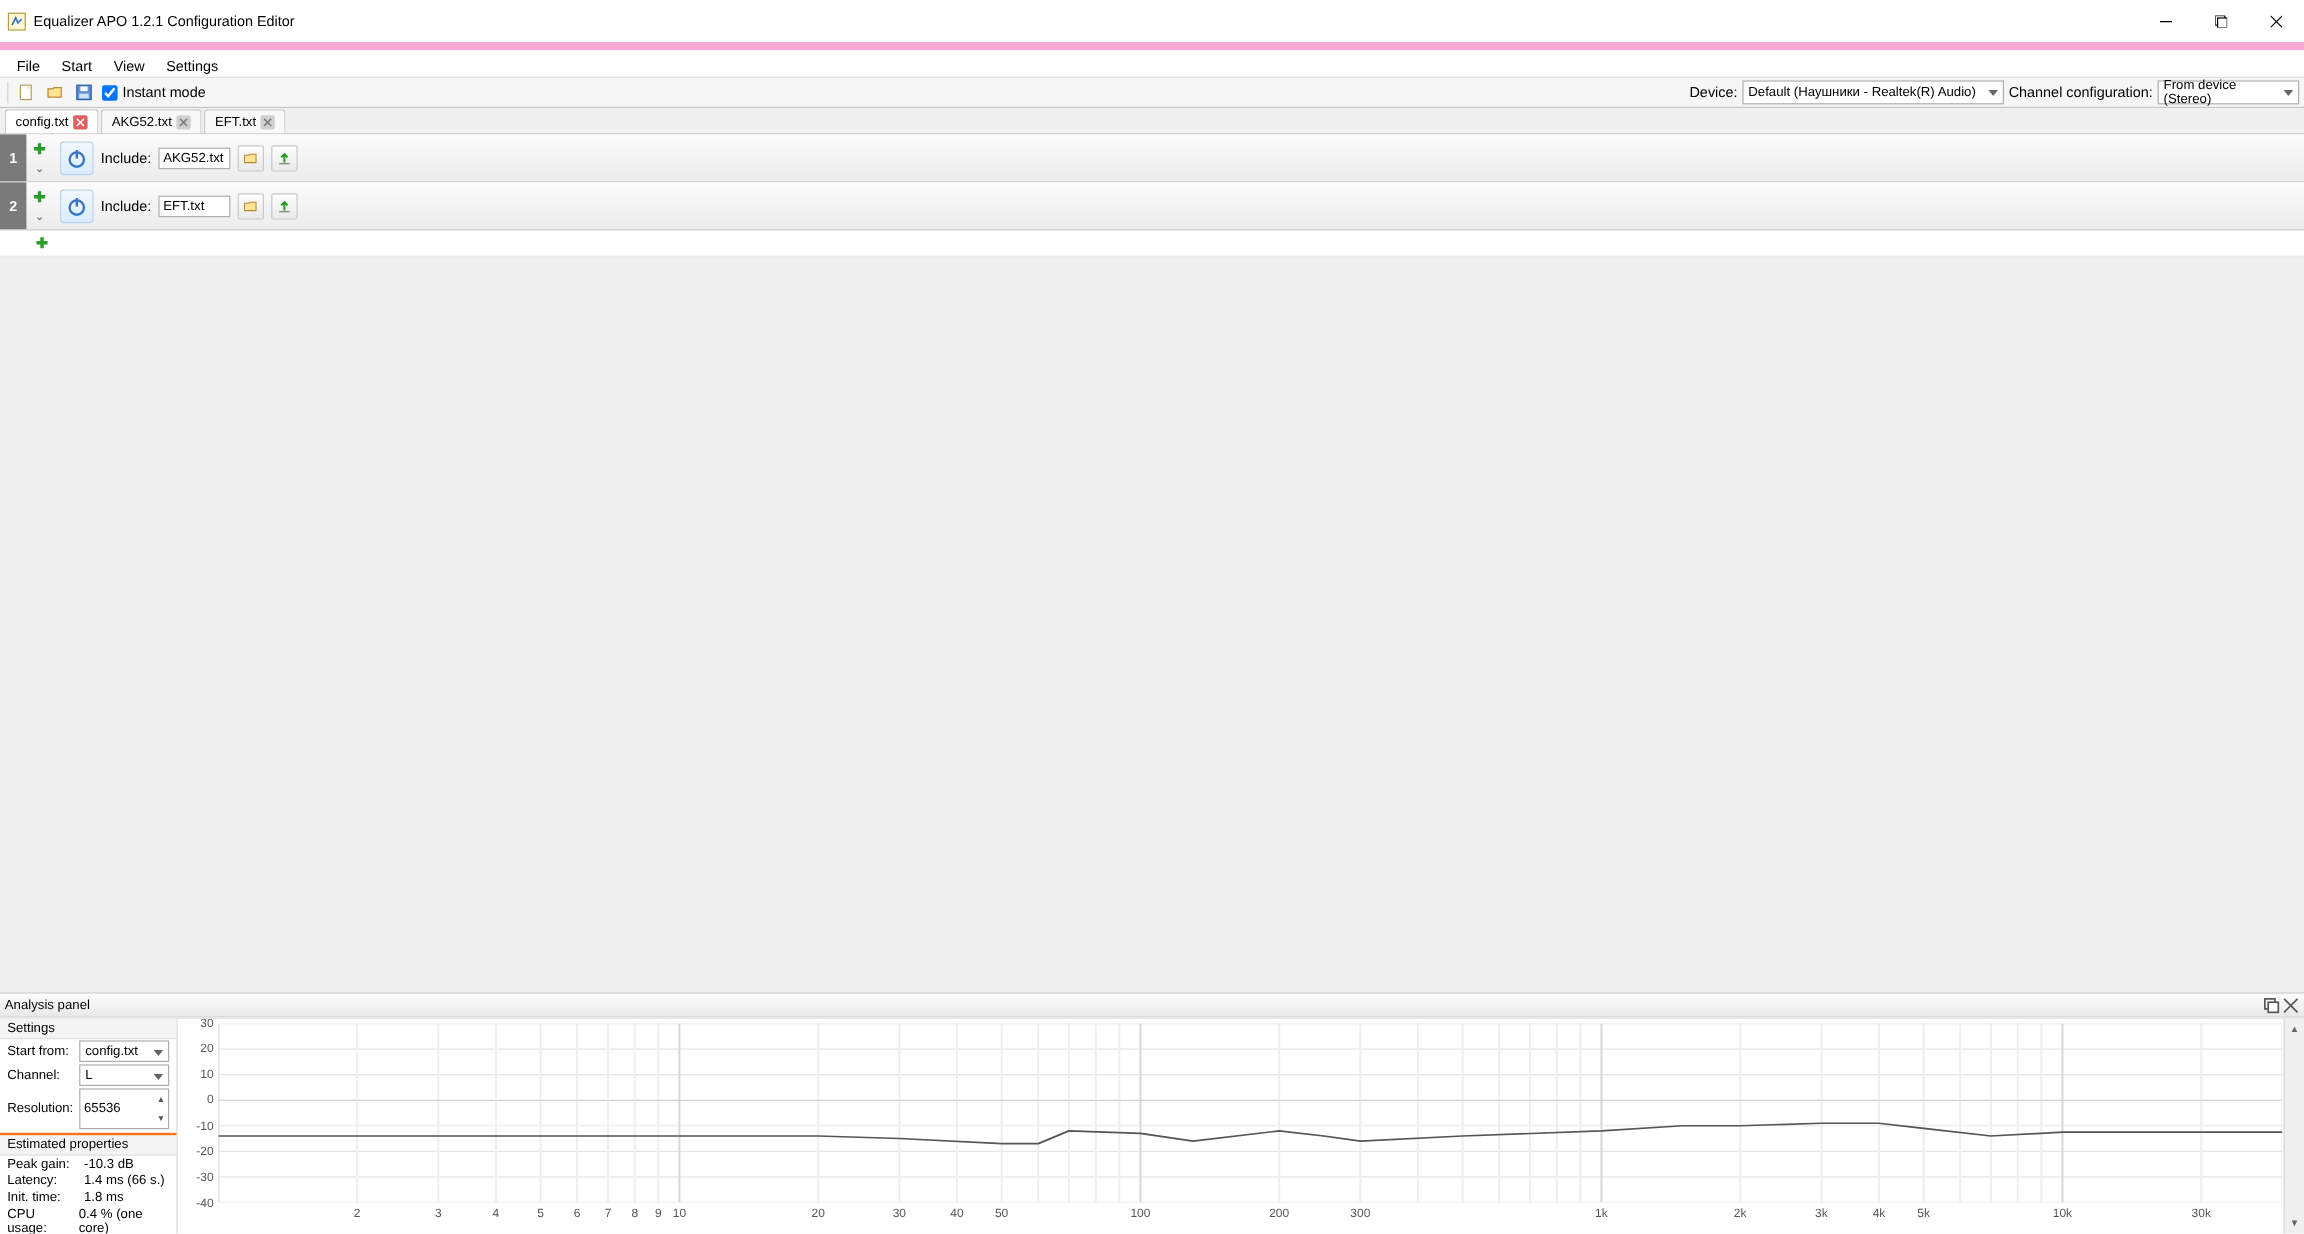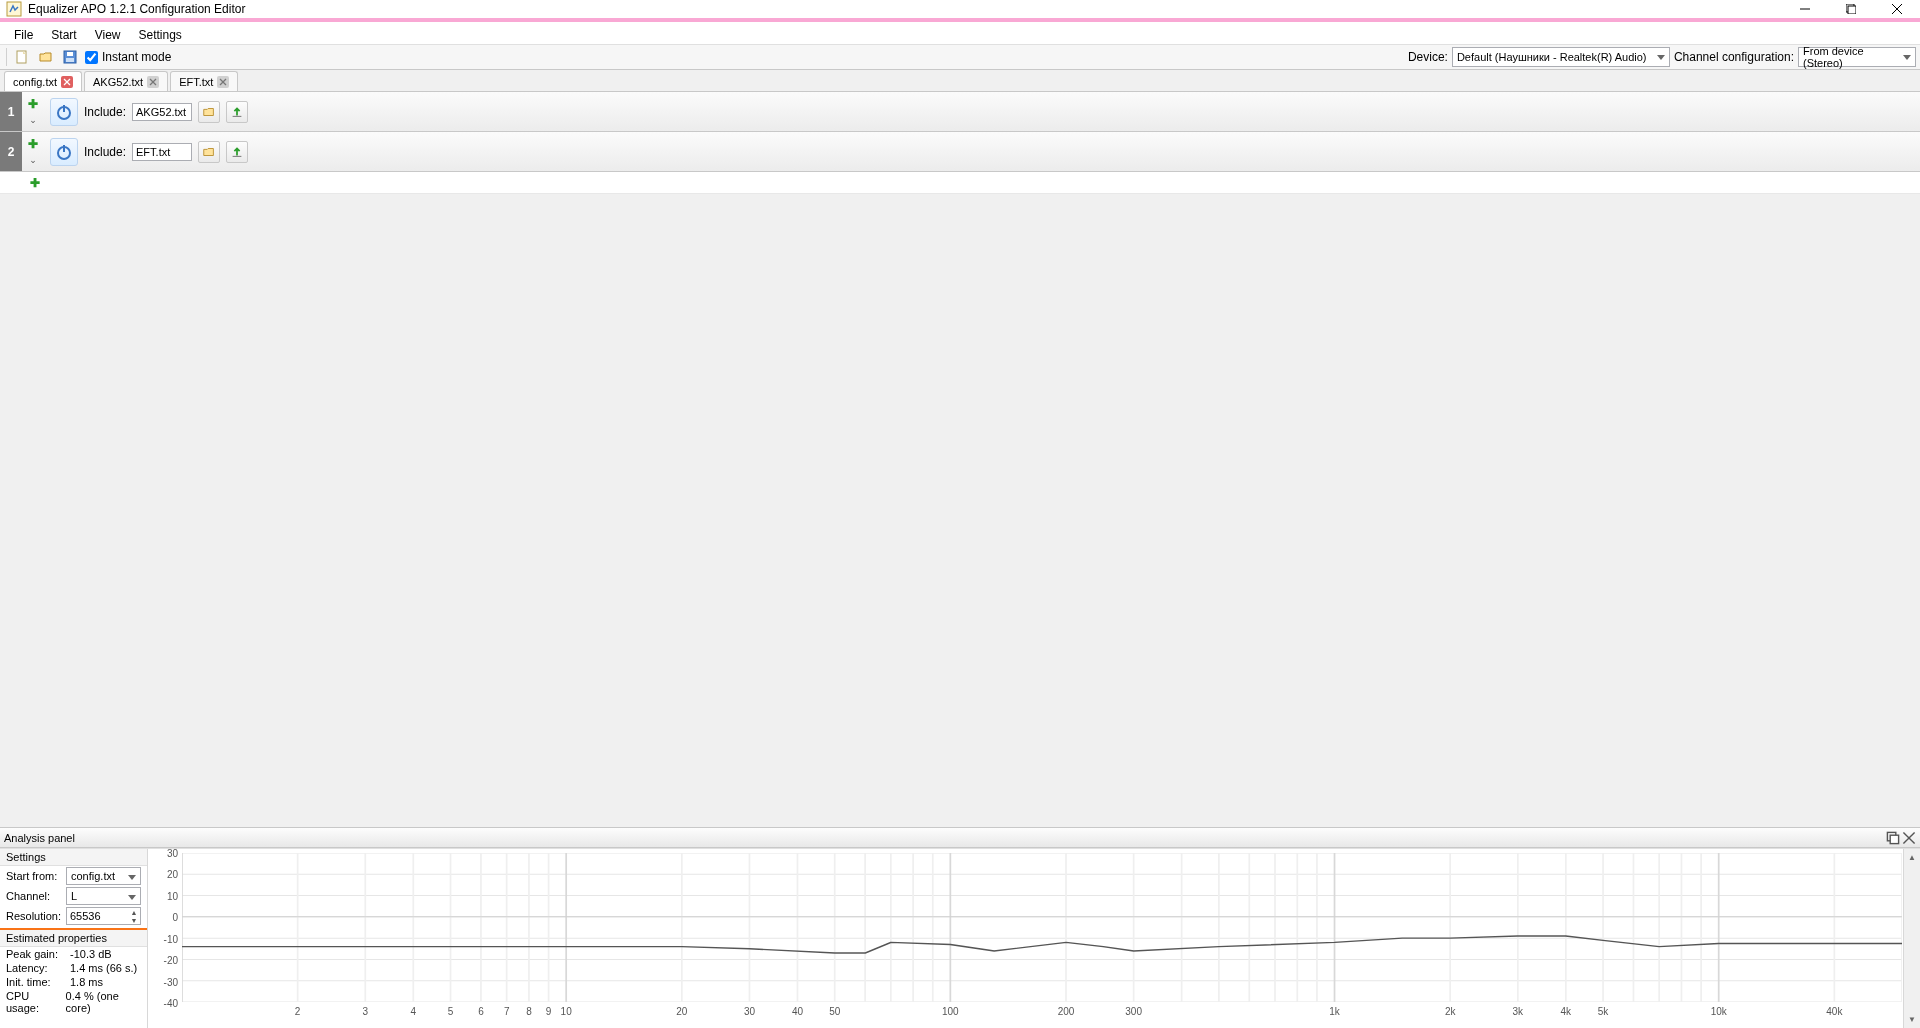--- a/index.html
+++ b/index.html
@@ -9,25 +9,25 @@
   background: #fff;
   color: #000;
   overflow: hidden;
   width: 1920px;
   height: 1028px;
   display: flex;
   flex-direction: column;
 }
 
 .titlebar {
-  height: 22px;
+  height: 42px;
   display: flex;
   align-items: center;
   padding: 0 0 0 6px;
-  border-bottom: 4px solid #f9a8d4;
+  border-bottom: 7px solid #f9a8d4;
   background: #fff;
 }
 .titlebar .app-icon { width: 16px; height: 16px; margin-right: 6px; }
 .titlebar .title { flex: 0 0 auto; font-size: 12px; }
 .titlebar .spacer { flex: 1; }
 .titlebar .win-btn { width: 46px; height: 30px; display:flex; align-items:center; justify-content:center; }
 .titlebar .win-btn svg { width: 10px; height: 10px; }
 
 .menubar {
   height: 22px;
@@ -159,21 +159,21 @@
   width:148px;
   border-right:1px solid #d8d8d8;
   display:flex; flex-direction:column;
   font-size:11px;
 }
 .set-head { padding:2px 6px; background:#f4f4f4; border-bottom:1px solid #e0e0e0; }
 .set-row { display:flex; align-items:center; padding:1px 6px; gap:4px; }
 .set-row label { width:56px; }
 .set-row .combo { flex:1; height:18px; font-size:11px; }
 .spin { flex:1; position:relative; }
-.spin input { width:100%; height:18px; font-size:11px; border:1px solid #abadb3; padding:0 14px 0 3px;}
+.spin input { width:100%; height:34px; font-size:11px; border:1px solid #abadb3; padding:0 14px 0 3px;}
 .spin .arrows { position:absolute; right:1px; top:1px; bottom:1px; width:12px; display:flex; flex-direction:column; }
 .spin .arrows span { flex:1; font-size:7px; display:flex; align-items:center; justify-content:center; color:#555; }
 .est-head { padding:2px 6px; background:#f4f4f4; border-top:2px solid #f97316; border-bottom:1px solid #e0e0e0; margin-top:2px;}
 .est-row { display:flex; padding:1px 6px; gap:4px; }
 .est-row .k { width:60px; }
 .graph-area { flex:1; position:relative; overflow:hidden; }
 .y-axis { position:absolute; left:0; top:0; bottom:0; width:34px; }
 .y-tick { position:absolute; right:4px; font-size:10px; color:#555; transform:translateY(-50%); }
 .plot { position:absolute; left:34px; right:18px; top:4px; bottom:26px; }
 .plot svg { width:100%; height:100%; }
@@ -487,20 +487,20 @@
         <span class="x-tick" style="left: 37.9478%;">50</span>
         <span class="x-tick" style="left: 44.6716%;">100</span>
         <span class="x-tick" style="left: 51.3953%;">200</span>
         <span class="x-tick" style="left: 55.3284%;">300</span>
         <span class="x-tick" style="left: 67.0073%;">1k</span>
         <span class="x-tick" style="left: 73.7311%;">2k</span>
         <span class="x-tick" style="left: 77.6642%;">3k</span>
         <span class="x-tick" style="left: 80.4548%;">4k</span>
         <span class="x-tick" style="left: 82.6194%;">5k</span>
         <span class="x-tick" style="left: 89.3431%;">10k</span>
-        <span class="x-tick" style="left: 96.0669%;">40k</span>
+        <span class="x-tick" style="left: 96.0669%;">30k</span>
       </div>
     <div class="scroll-v">
       <div class="up">▲</div>
       <div class="dn">▼</div>
     </div>
   </div>
 </div>
 
 </body></html>

